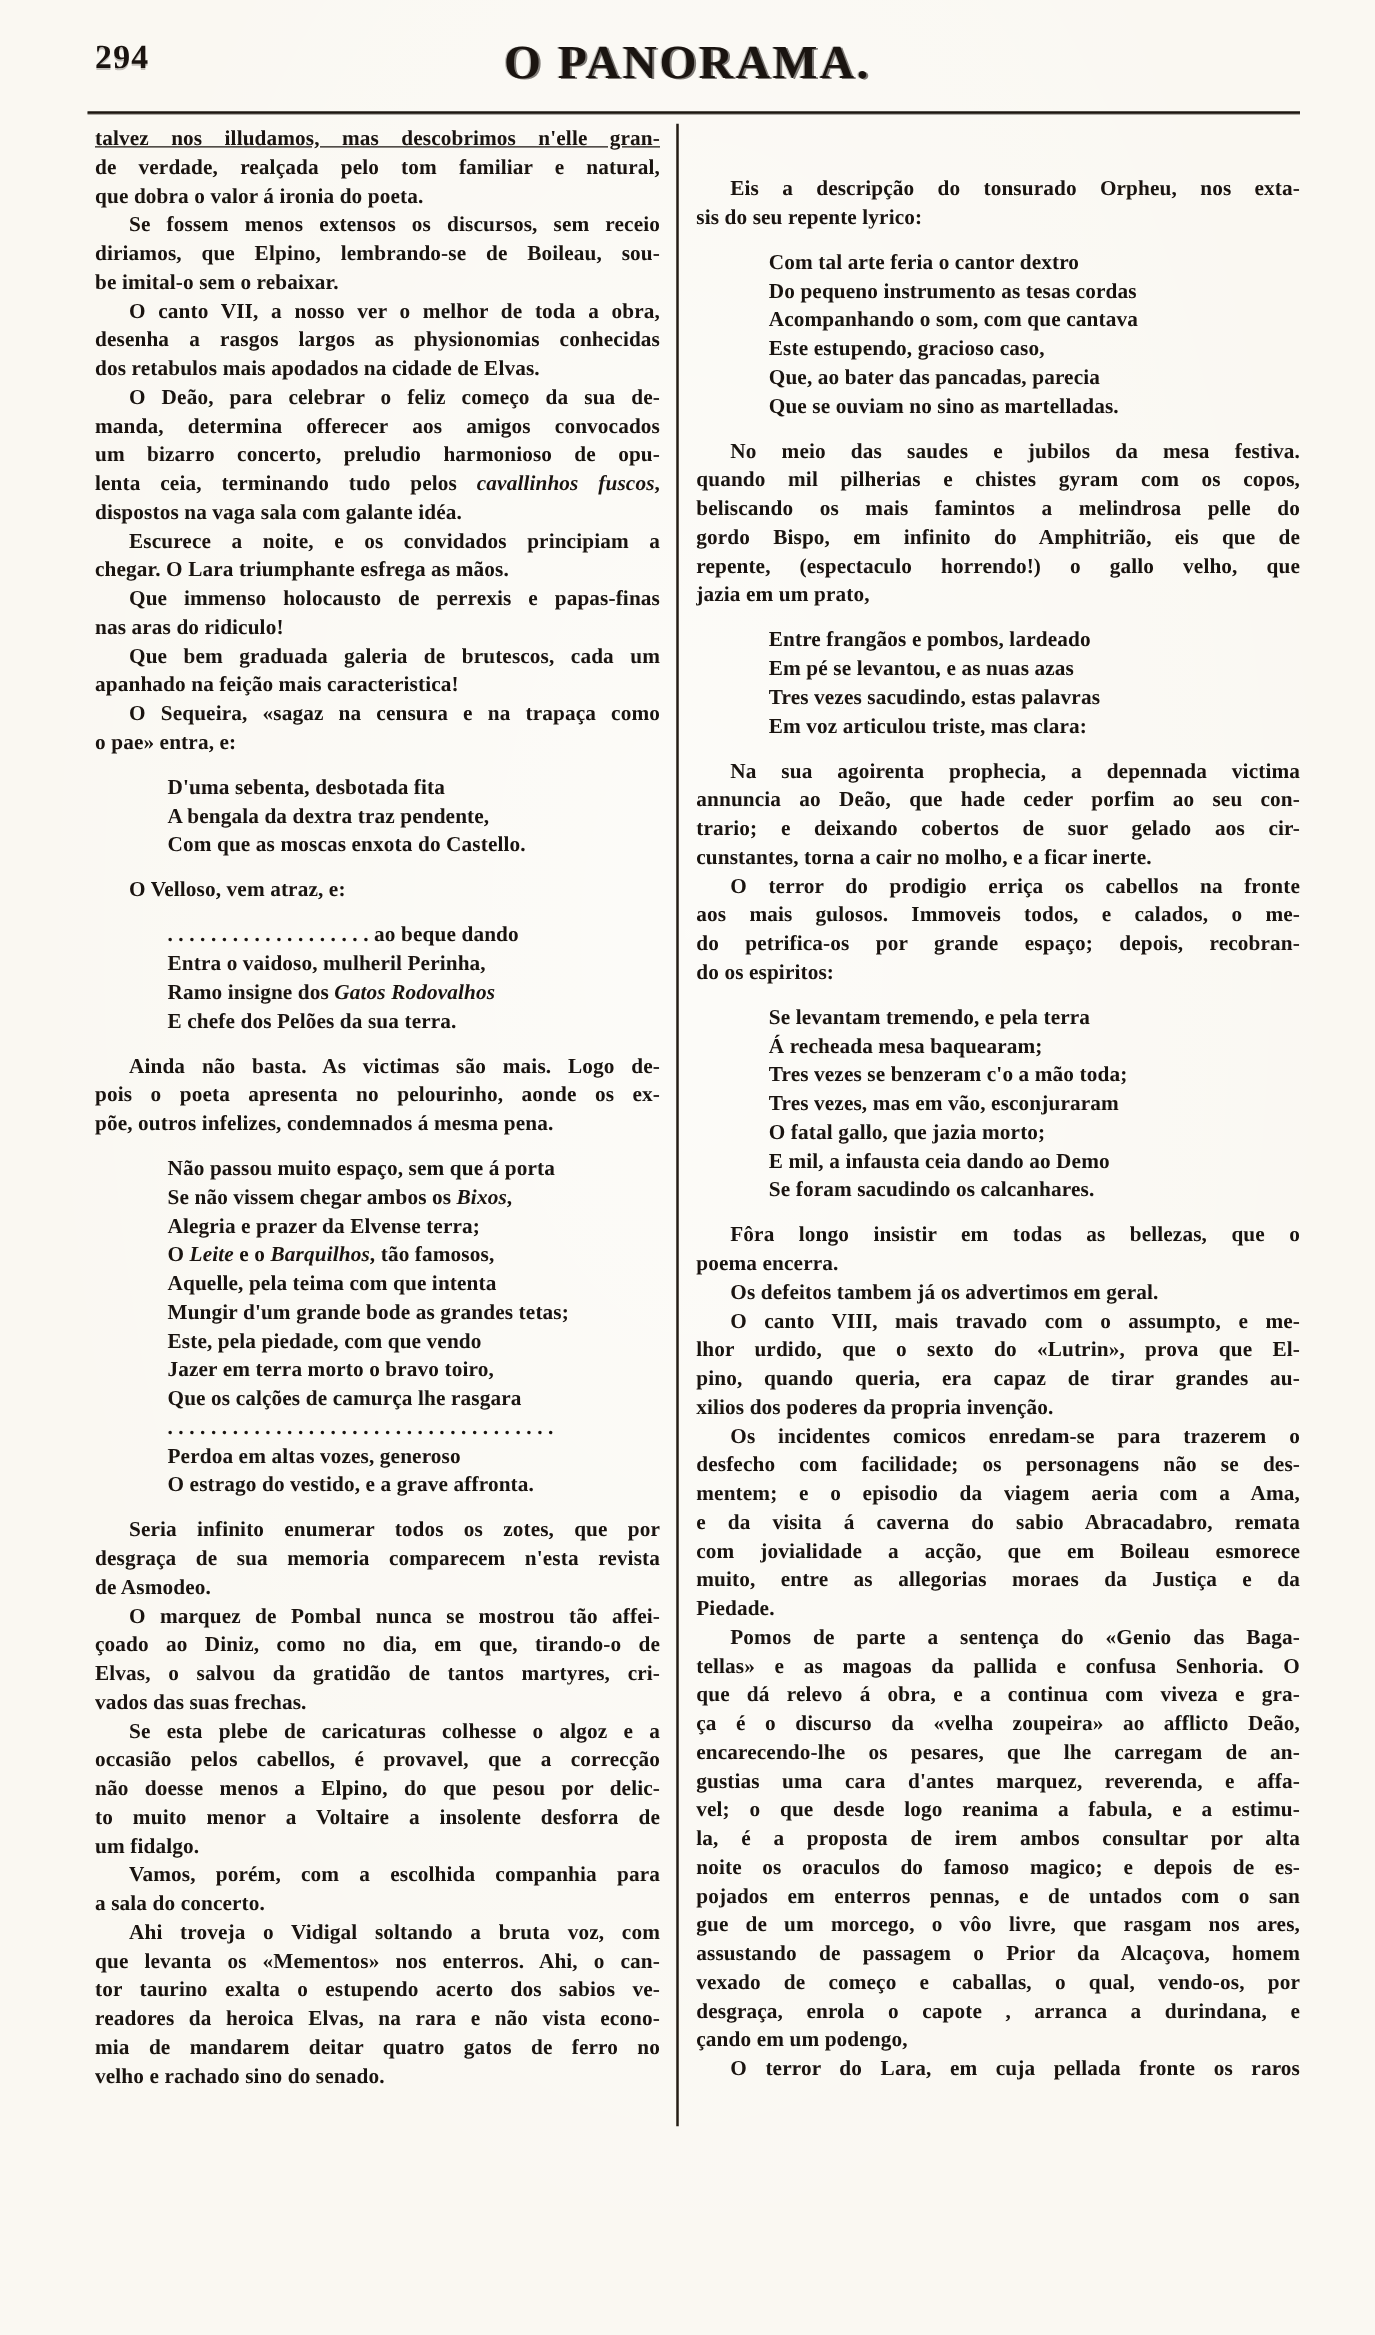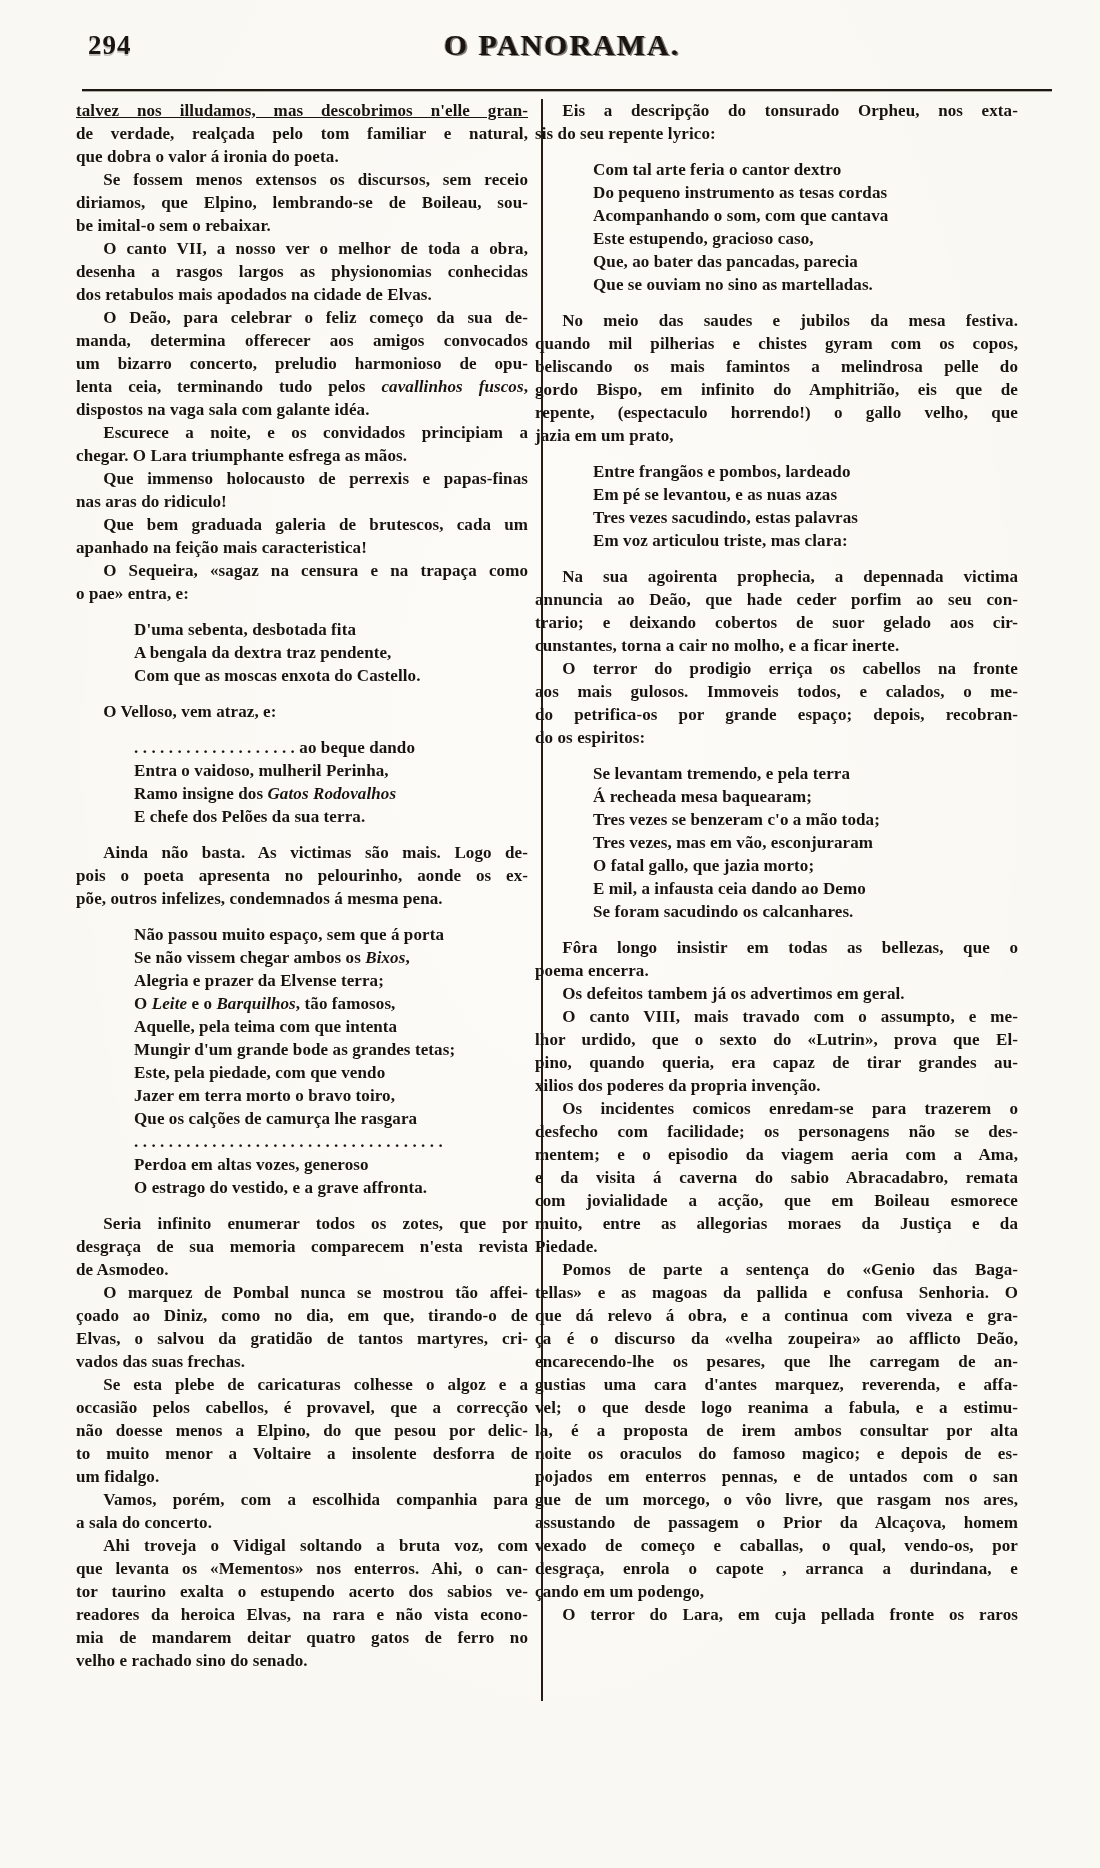--- a/index.html
+++ b/index.html
@@ -14,46 +14,46 @@
     color:var(--ink);
     overflow:hidden;
     position:relative;
   }
   .page{
     position:relative;width:1100px;height:1868px;
     background:
       radial-gradient(ellipse at 50% 40%, rgba(255,255,255,.5), rgba(0,0,0,0) 70%),
       var(--paper);
   }
-  .header{position:absolute;top:0;left:12px;width:1015px;height:96px;}
+  .header{position:absolute;top:0;left:0;width:1015px;height:96px;}
   .page-number{
     position:absolute;left:76px;top:30px;
     font-size:27px;font-weight:700;letter-spacing:1px;
     text-shadow:0 2px 0 rgba(26,20,16,.25);
   }
   .masthead{
     position:absolute;left:0;top:28px;width:1100px;
-    text-align:center;font-size:30px;font-weight:700;letter-spacing:2px;
+    text-align:center;font-size:38px;font-weight:700;letter-spacing:2px;
     text-shadow:1.6px 1px 0 rgba(26,20,16,.55), -1px 0 0 rgba(26,20,16,.28);
   }
   .head-rule{
     position:absolute;left:70px;top:89px;width:970px;height:2px;
     background:#1c1711;border:0;
     box-shadow:0 1px 0 rgba(28,23,17,.35);
   }
   .columns{
     position:absolute;top:99px;left:76px;width:964px;height:1615px;
   }
   .col-divider{
     position:absolute;left:465px;top:0;width:2px;height:1602px;
     background:#241d15;
   }
   .column{position:absolute;top:0;}
   .column.left{left:0;width:452px;}
-  .column.right{left:459px;width:483px;}
+  .column.right{left:481px;width:483px;margin-top:40px;}
   .line{
     font-size:17px;line-height:23px;font-weight:700;
     white-space:normal;
     letter-spacing:.1px;
   }
   .block.p .line{text-align:justify;text-align-last:justify;}
   .block.p .line.last{text-align-last:left;}
   .block.p .line.first{text-indent:1.6em;}
   .block.p.noindent .line.first{text-indent:0;text-decoration:underline;}
   .block.verse{margin:13px 0 13px 58px;}

